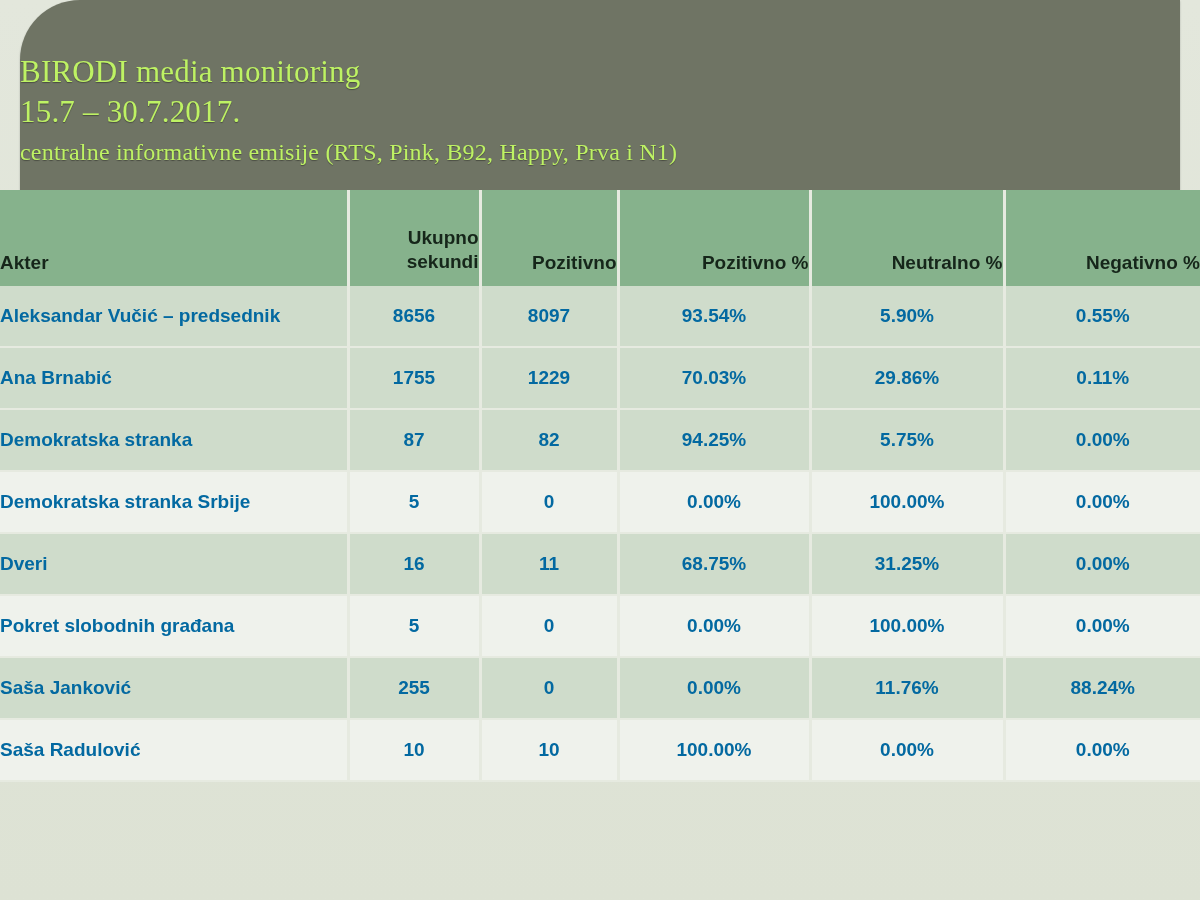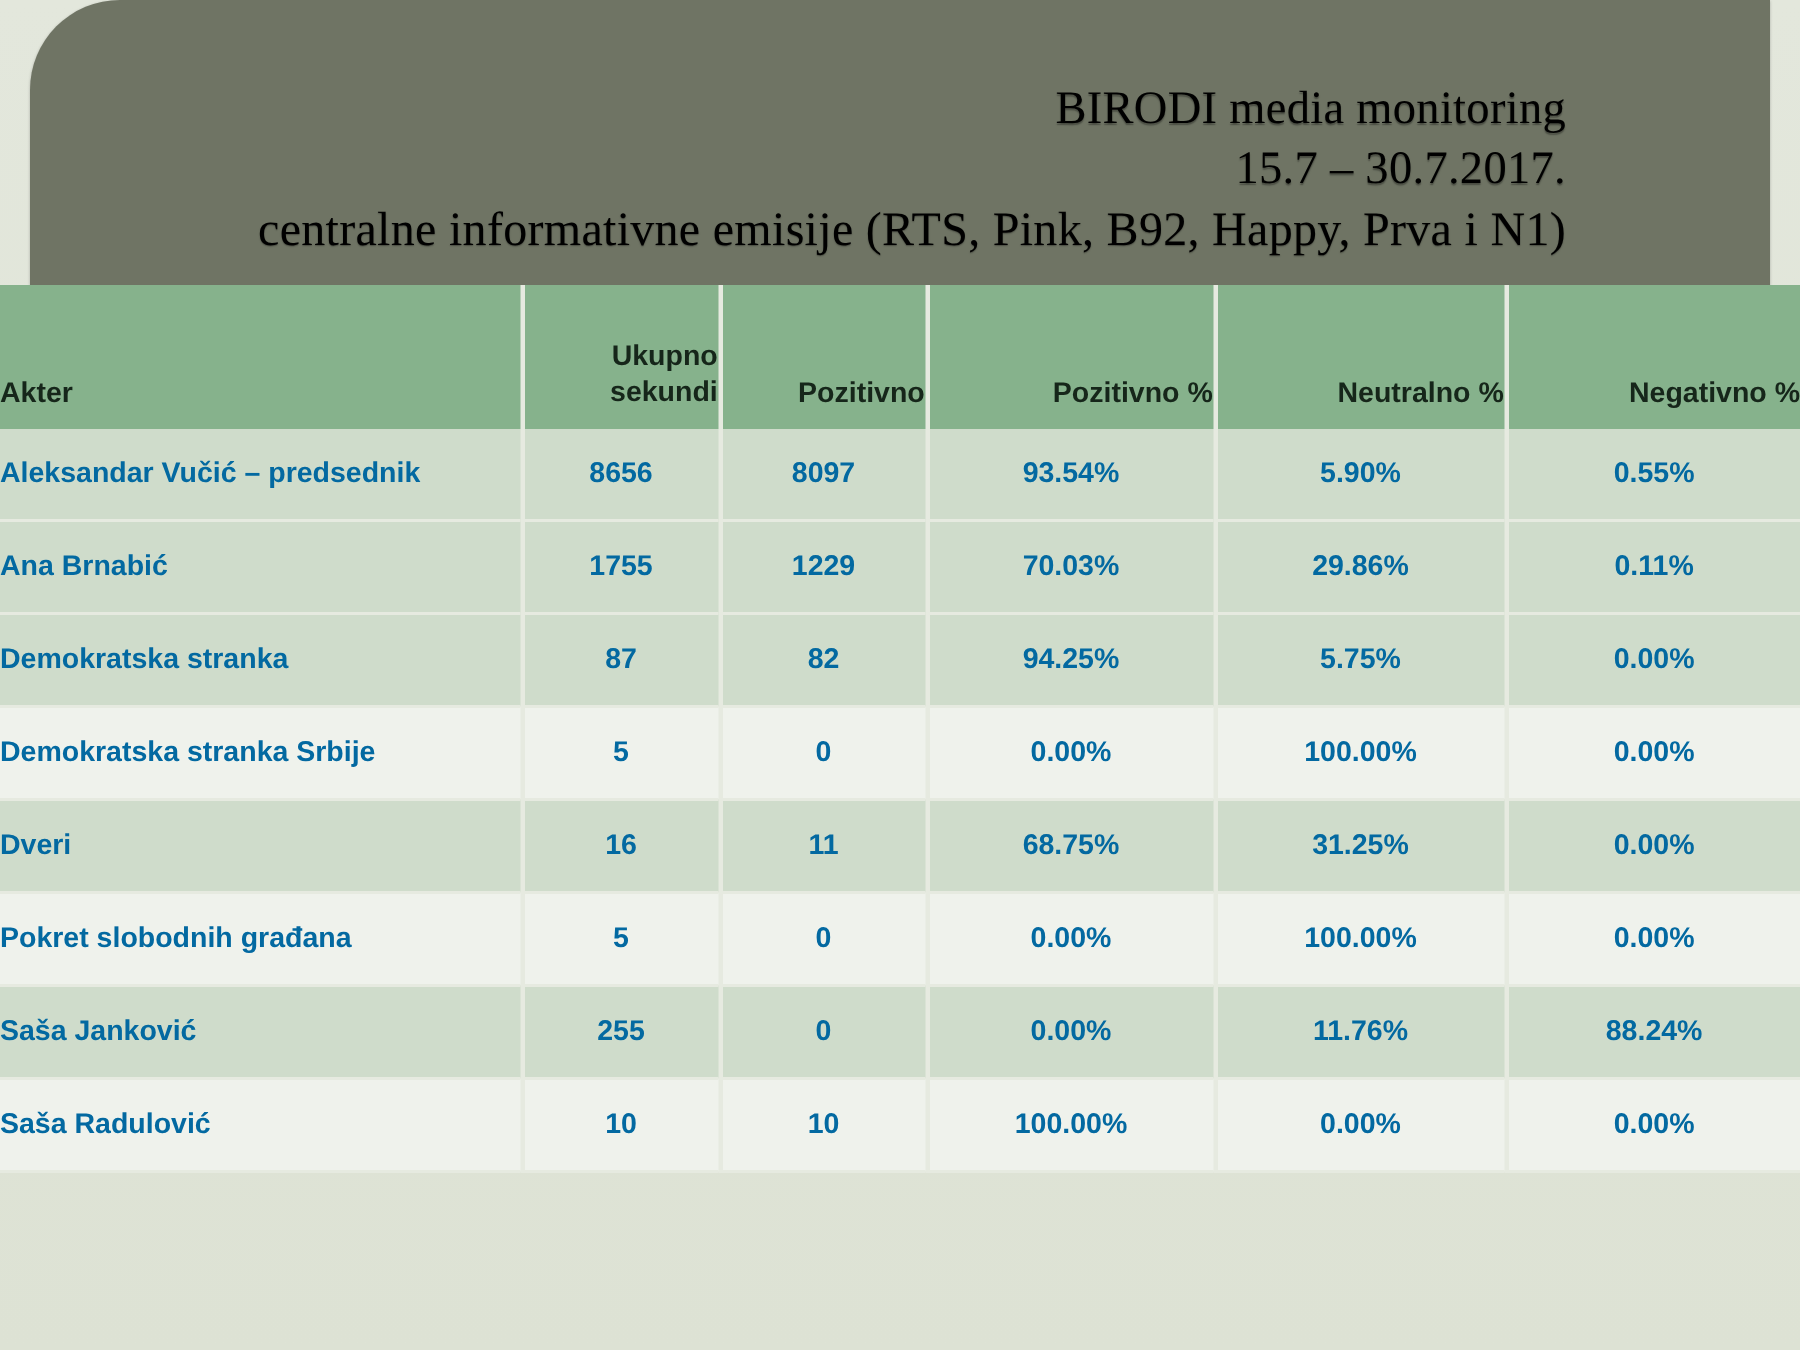--- a/index.html
+++ b/index.html
@@ -30,30 +30,30 @@
     background: #6f7464;
     border-top-left-radius: 60px;
     border-bottom-right-radius: 0;
     box-shadow: 0 1px 2px rgba(0,0,0,0.25);
   }
   #title-banner .title-inner {
     position: absolute;
     left: 0;
     top: 52px;
     width: 1024px;
-    text-align: right;
+    text-align: left;
     font-family: "Liberation Serif", serif;
-    color: #000000;
+    color: #bef264;
     font-size: 31px;
     line-height: 40px;
     text-shadow: 0 1px 1px rgba(0,0,0,0.35);
     letter-spacing: 0.2px;
   }
   #title-banner .title-line3 {
-    font-size: 32px;
+    font-size: 24px;
   }
 
   
   #table-wrap {
     position: absolute;
     left: 0;
     top: 190px;
     width: 1200px;
   }
   table.data {

